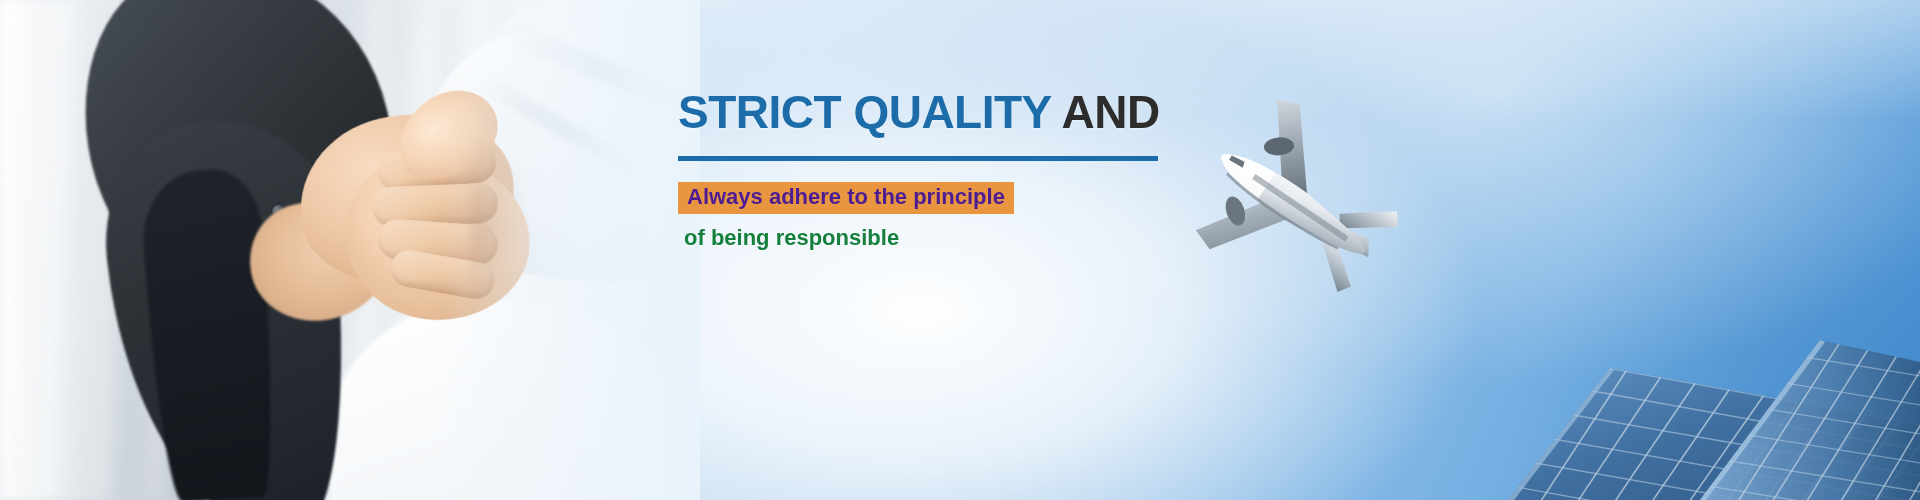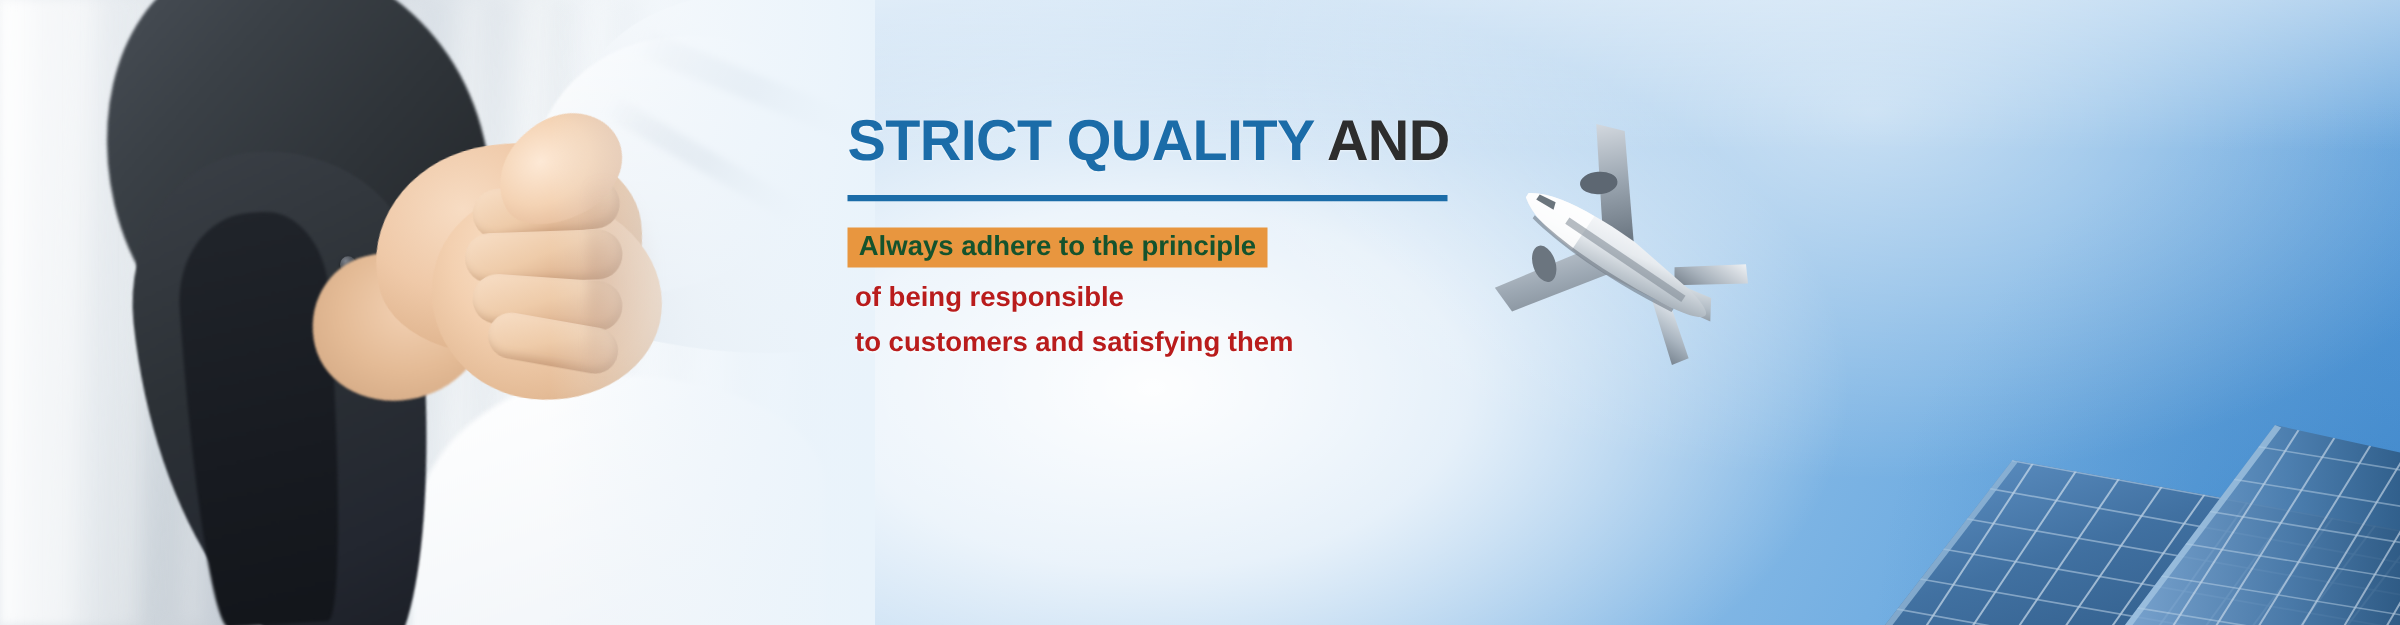--- a/index.html
+++ b/index.html
@@ -226,30 +226,30 @@
     margin-top:14px;
     width:480px;height:5px;
     background:#1b6ca8;
   }
   .tagline{
     margin-top:21px;
   }
   .tag-hl{
     display:inline-block;
     background:#e8963f;
-    color:#14532d;
+    color:#4c1d95;
     font-size:22px;
     font-weight:bold;
     padding:3px 9px 5px 9px;
     line-height:1.1;
     white-space:nowrap;
   }
   .tag-line{
     display:block;
-    color:#b91c1c;
+    color:#15803d;
     font-size:22px;
     font-weight:bold;
     line-height:1.1;
     margin-top:12px;
     padding-left:6px;
     white-space:nowrap;
     text-shadow:0 1px 1px rgba(255,255,255,.6);
   }
 </style>
 </head>
@@ -412,17 +412,16 @@
   <div class="copy">
     <div class="headline">
       <span class="hl-blue">STRICT QUALITY</span><span class="hl-dark"> AND</span>
     </div>
 
     <div class="divider"></div>
 
     <div class="tagline">
       <span class="tag-hl">Always adhere to the principle</span>
       <span class="tag-line">of being responsible</span>
-      <span class="tag-line">to customers and satisfying them</span>
     </div>
   </div>
 
 </div>
 
 </body></html>

